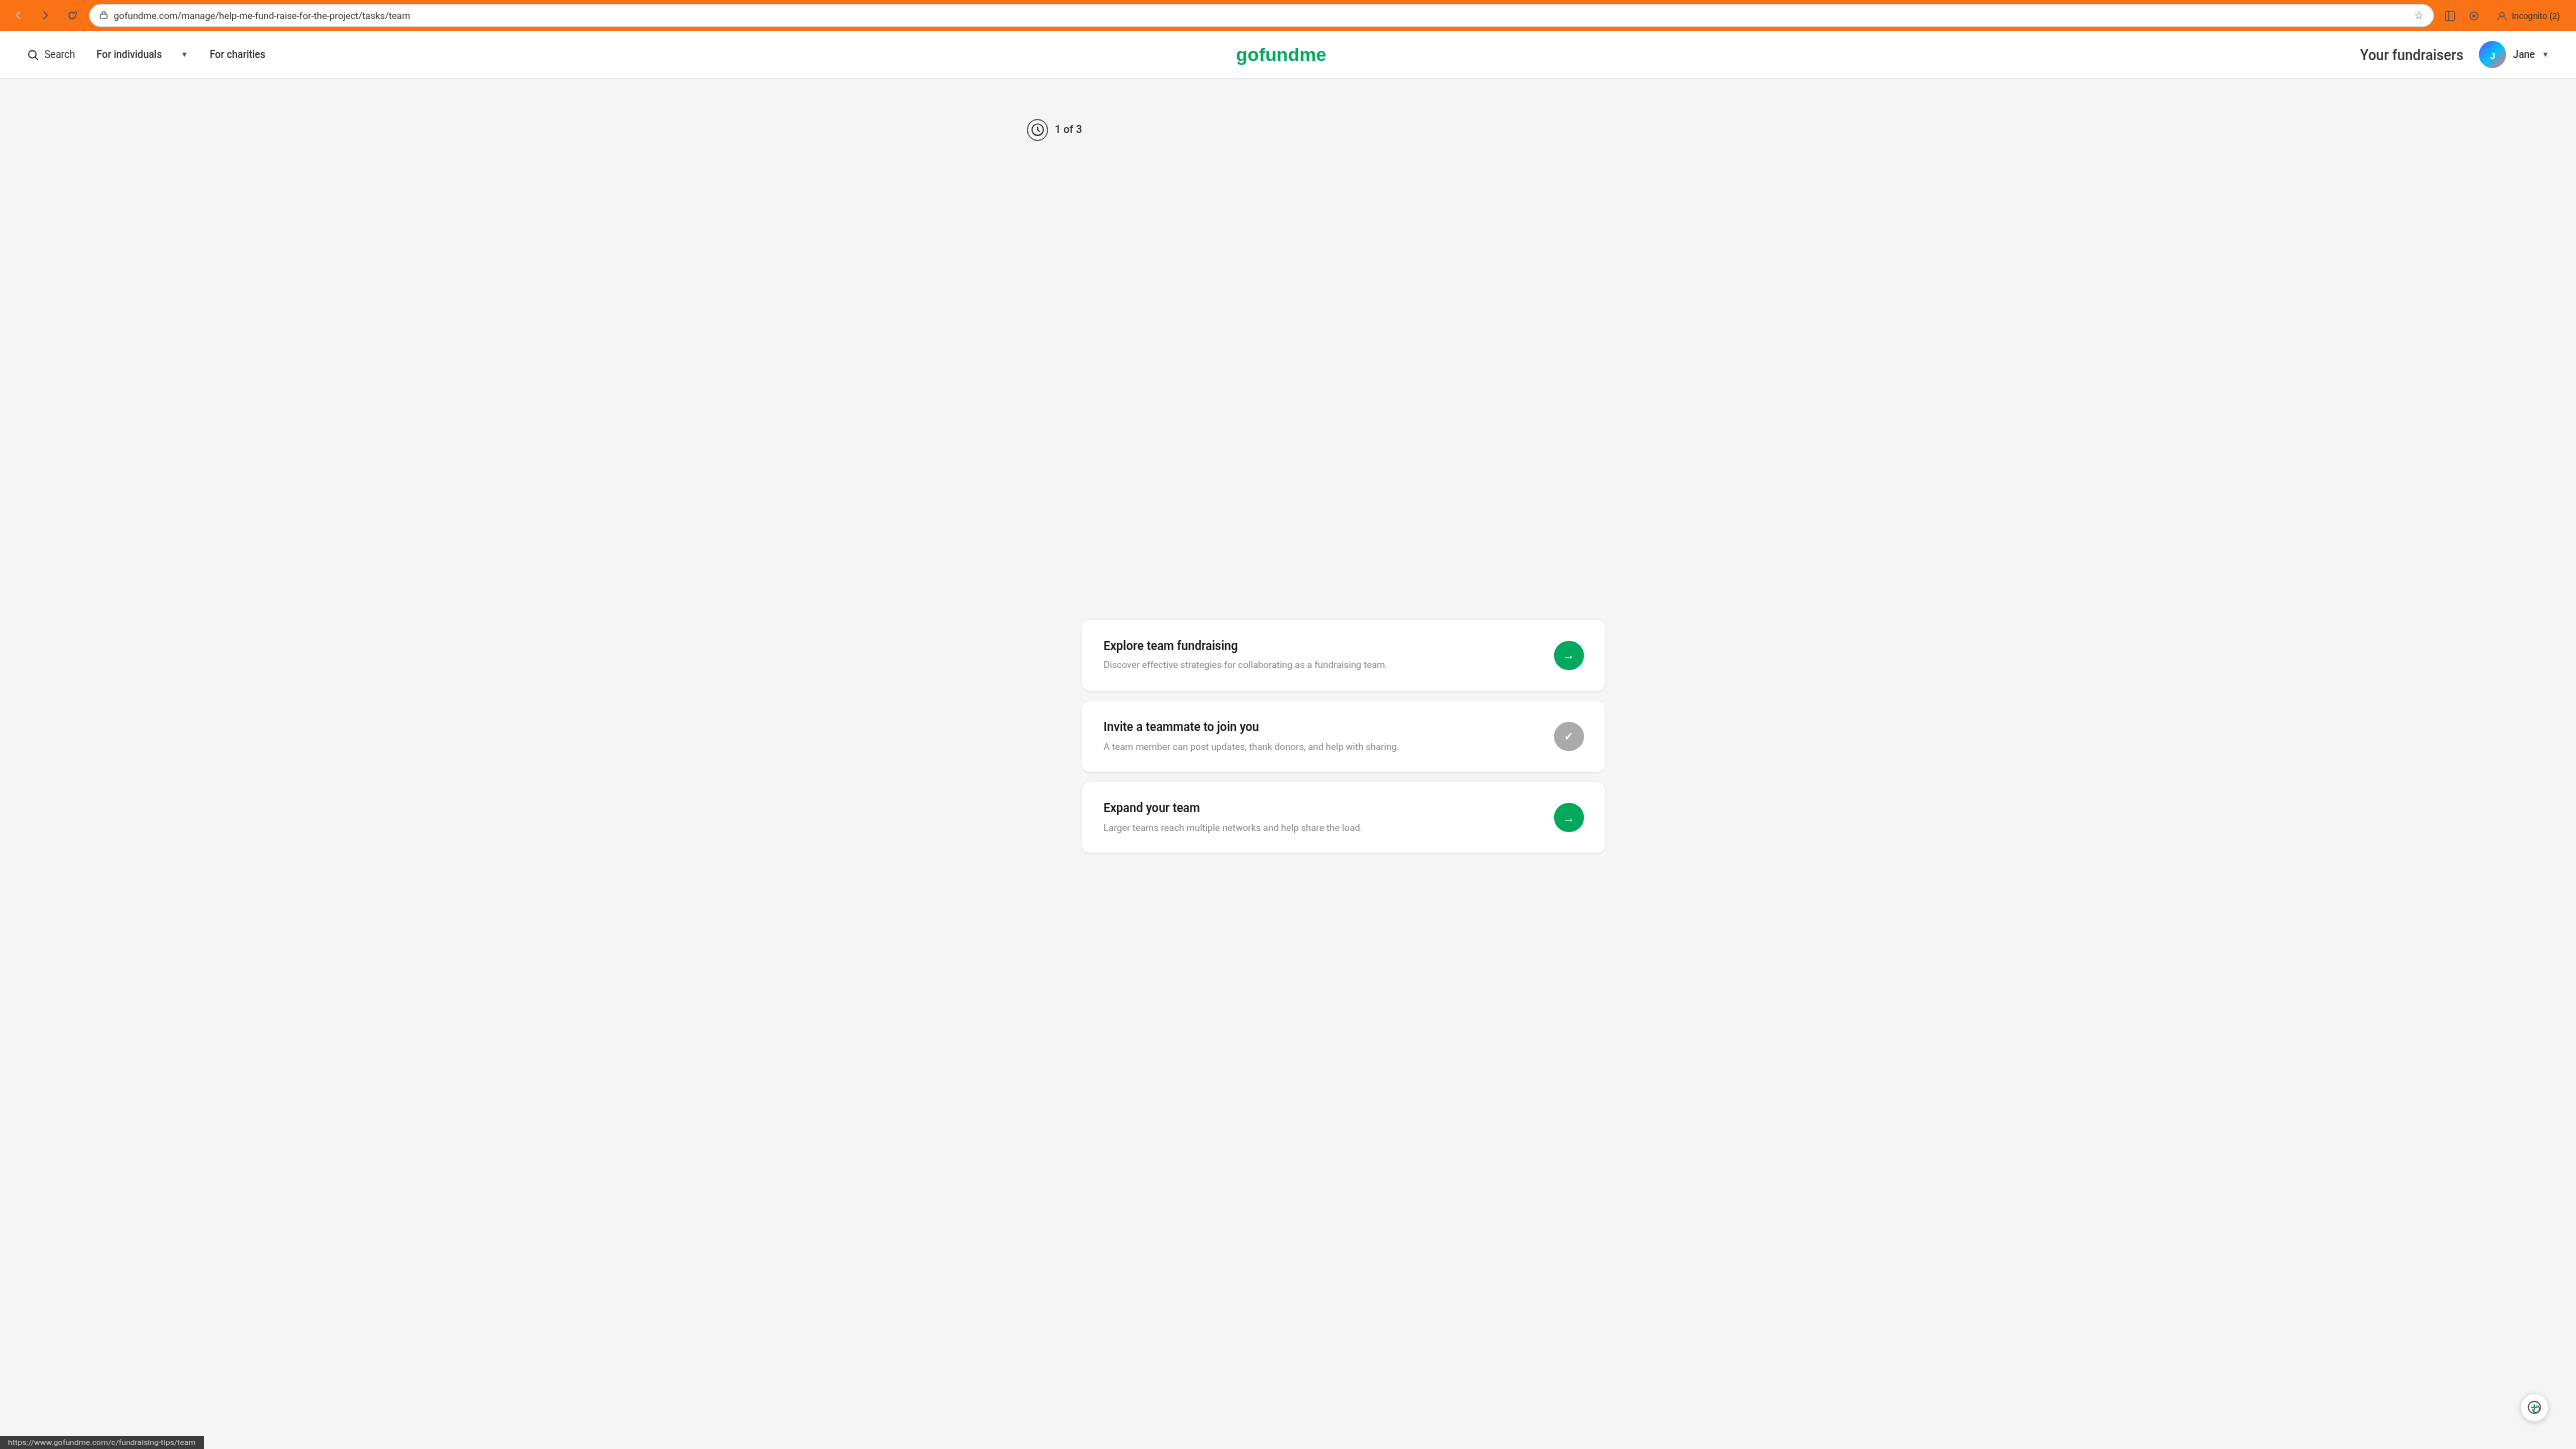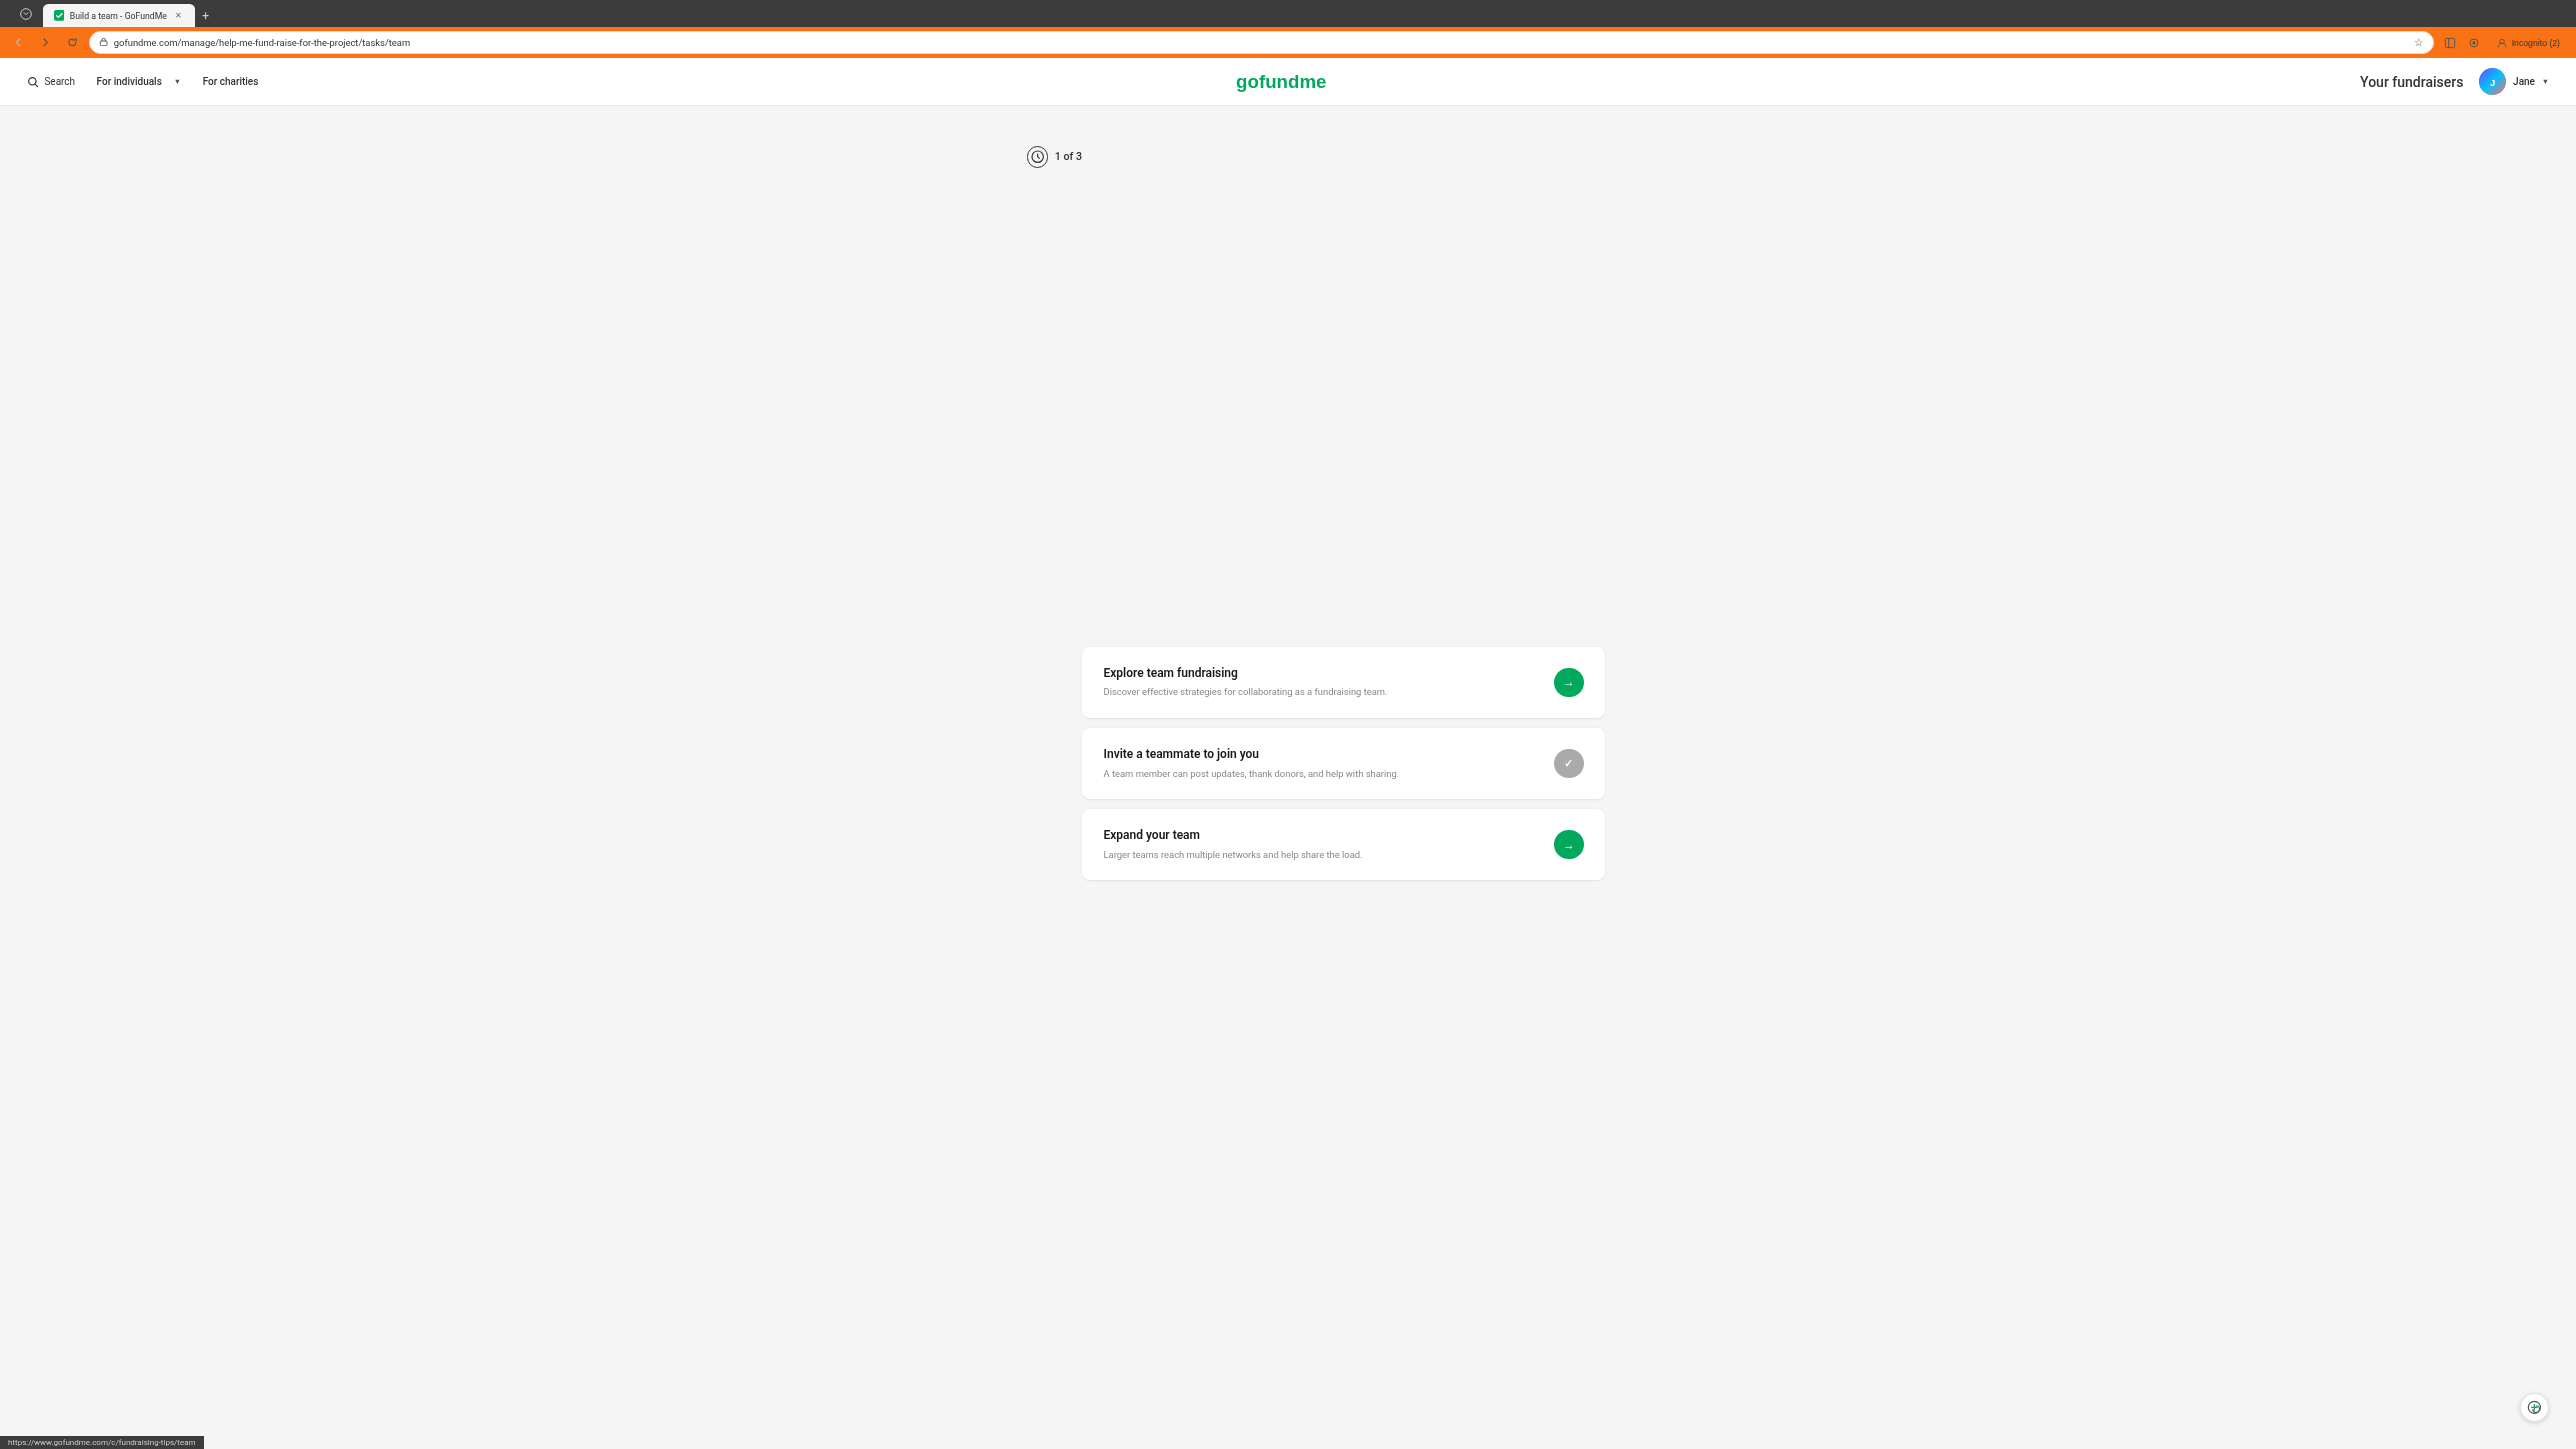--- a/index.html
+++ b/index.html
@@ -232,21 +232,21 @@
       align-items: flex-start;
       gap: 5.4px;
       cursor: pointer;
       color: #333;
       font-size: 10px;
     }
 
     .nav-item {
       display: flex;
       align-items: center;
-      gap: 12px;
+      gap: 19px;
       font-size: 10px;
       color: #333;
       cursor: pointer;
       font-weight: 500;
     }
 
     .nav-chevron {
       font-size: 7.4px;
       color: #555;
     }
@@ -435,47 +435,20 @@
       cursor: pointer;
       box-shadow: 0 1.3px 5.4px rgba(0,0,0,0.15);
       font-size: 13.4px;
     }
   </style>
 </head>
 <body>
 
 <div class="browser-chrome">
 
-  <div class="tab-bar">
-    <div class="browser-titlebar">
-
-      <div class="browser-controls">
-        <button class="browser-btn">
-          <svg width="12" height="12" viewBox="0 0 18 18" fill="none">
-            <circle cx="9" cy="9" r="8" stroke="#ccc" stroke-width="1.5"></circle>
-            <path d="M6 7l3 3 3-3" stroke="#ccc" stroke-width="1.5" stroke-linecap="round"></path>
-          </svg>
-        </button>
-      </div>
-    </div>
-
-    <div class="tab">
-      <span class="tab-favicon">
-        <svg viewBox="0 0 16 16" fill="none">
-          <rect width="16" height="16" rx="3" fill="#02a95c"></rect>
-          <path d="M4 8.5l2.5 2.5L12 5.5" stroke="white" stroke-width="2" stroke-linecap="round" stroke-linejoin="round"></path>
-        </svg>
-      </span>
-      <span class="tab-label">Build a team - GoFundMe</span>
-      <span class="tab-close">✕</span>
-    </div>
-    <div class="tab-new">
-      <span>+</span>
-    </div>
-  </div>
 
   <div class="address-bar-row">
     <button class="nav-btn disabled">
       <svg width="10.7" height="10.7" viewBox="0 0 16 16" fill="none">
         <path d="M10 3L5 8l5 5" stroke="#bbb" stroke-width="1.8" stroke-linecap="round" stroke-linejoin="round"></path>
       </svg>
     </button>
     <button class="nav-btn">
       <svg width="10.7" height="10.7" viewBox="0 0 16 16" fill="none">
         <path d="M6 3l5 5-5 5" stroke="#555" stroke-width="1.8" stroke-linecap="round" stroke-linejoin="round"></path>

